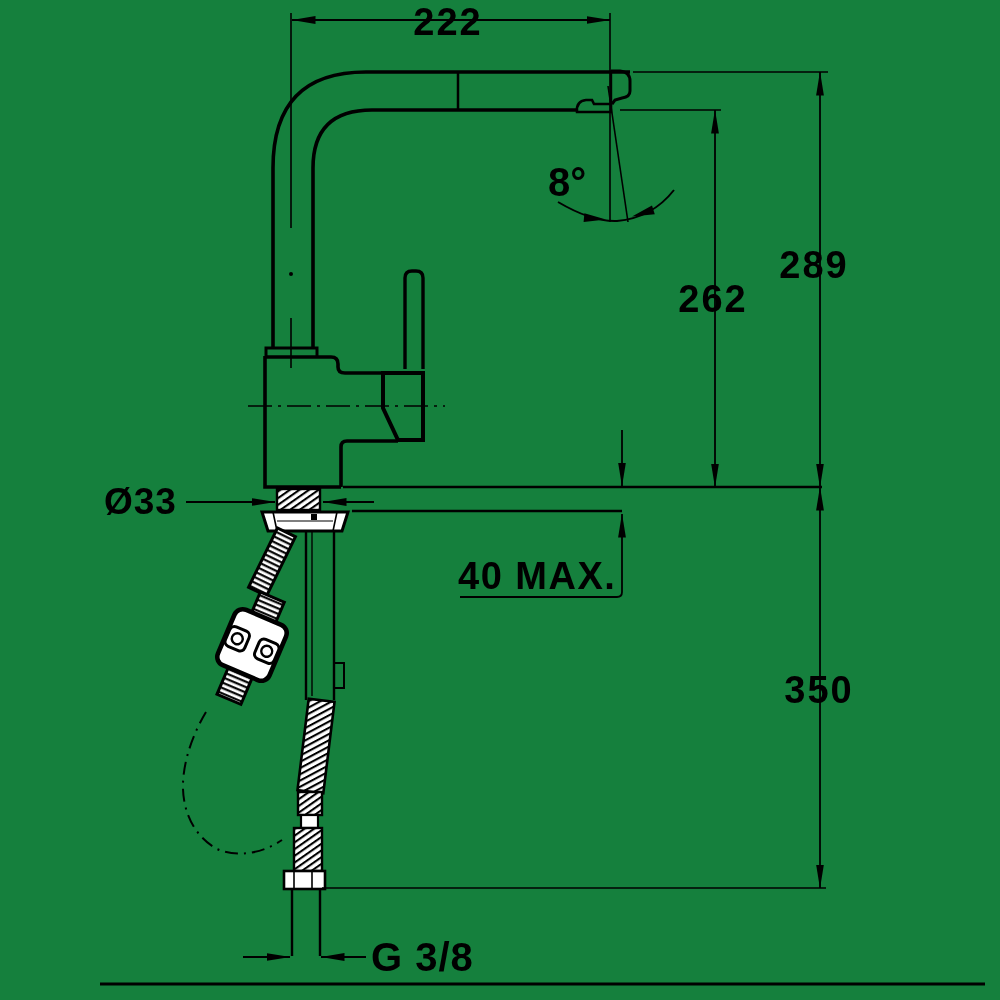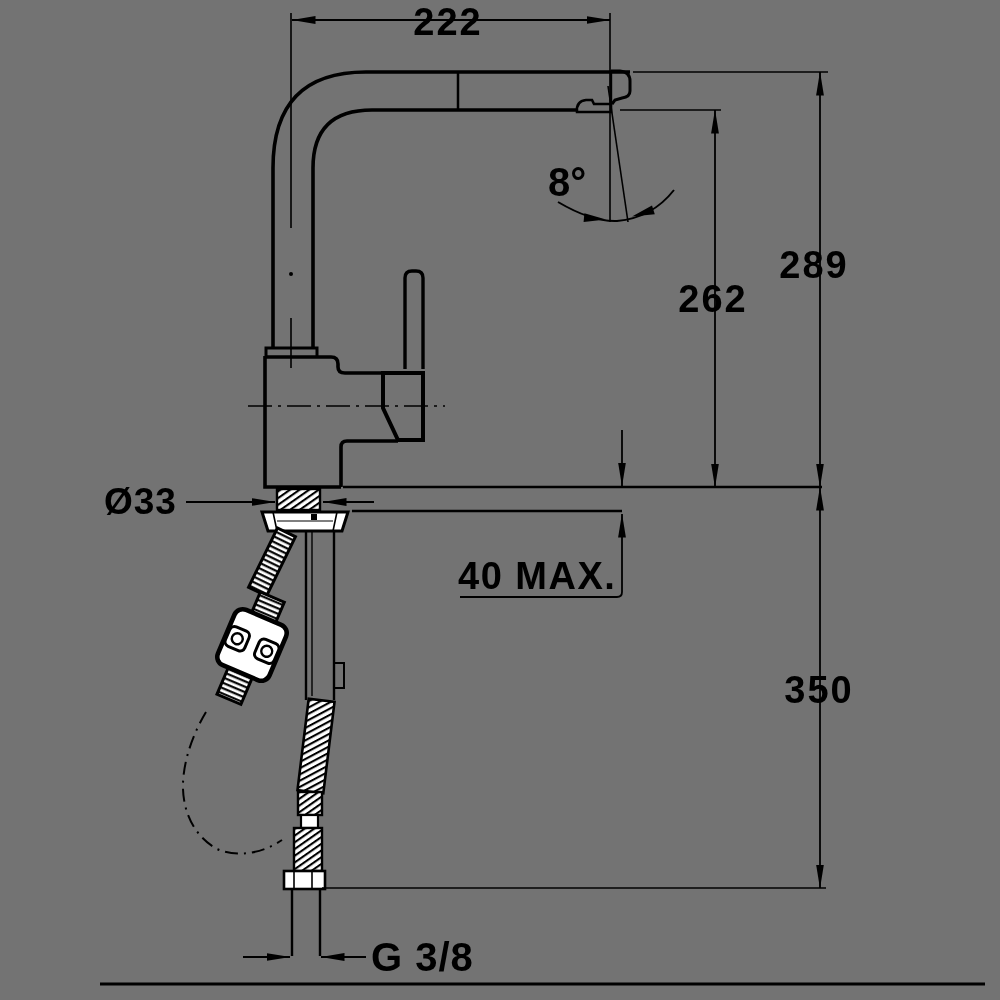--- a/index.html
+++ b/index.html
@@ -1,16 +1,16 @@
 <!DOCTYPE html>
 <html><head>
 <meta charset="utf-8">
 <style>
   html,body{margin:0;padding:0;background:#ffffff;}
-  .stage{position:relative;width:1000px;height:1000px;background:#737373;overflow:hidden;}
+  .stage{position:relative;width:1000px;height:1000px;background:#15803d;overflow:hidden;}
   svg{position:absolute;left:0;top:0;}
   text{font-family:"Liberation Sans", sans-serif;font-weight:bold;fill:#000;}
   .dimtxt{font-size:38px;letter-spacing:2px;}
   .dimtxt-sm{font-size:37px;letter-spacing:1px;}
   .dimtxt-max{font-size:38px;letter-spacing:1.5px;}
   .dimtxt-g{font-size:40px;letter-spacing:1px;}
   .dimtxt-deg{font-size:40px;letter-spacing:0px;}
 </style>
 </head>
 <body>

